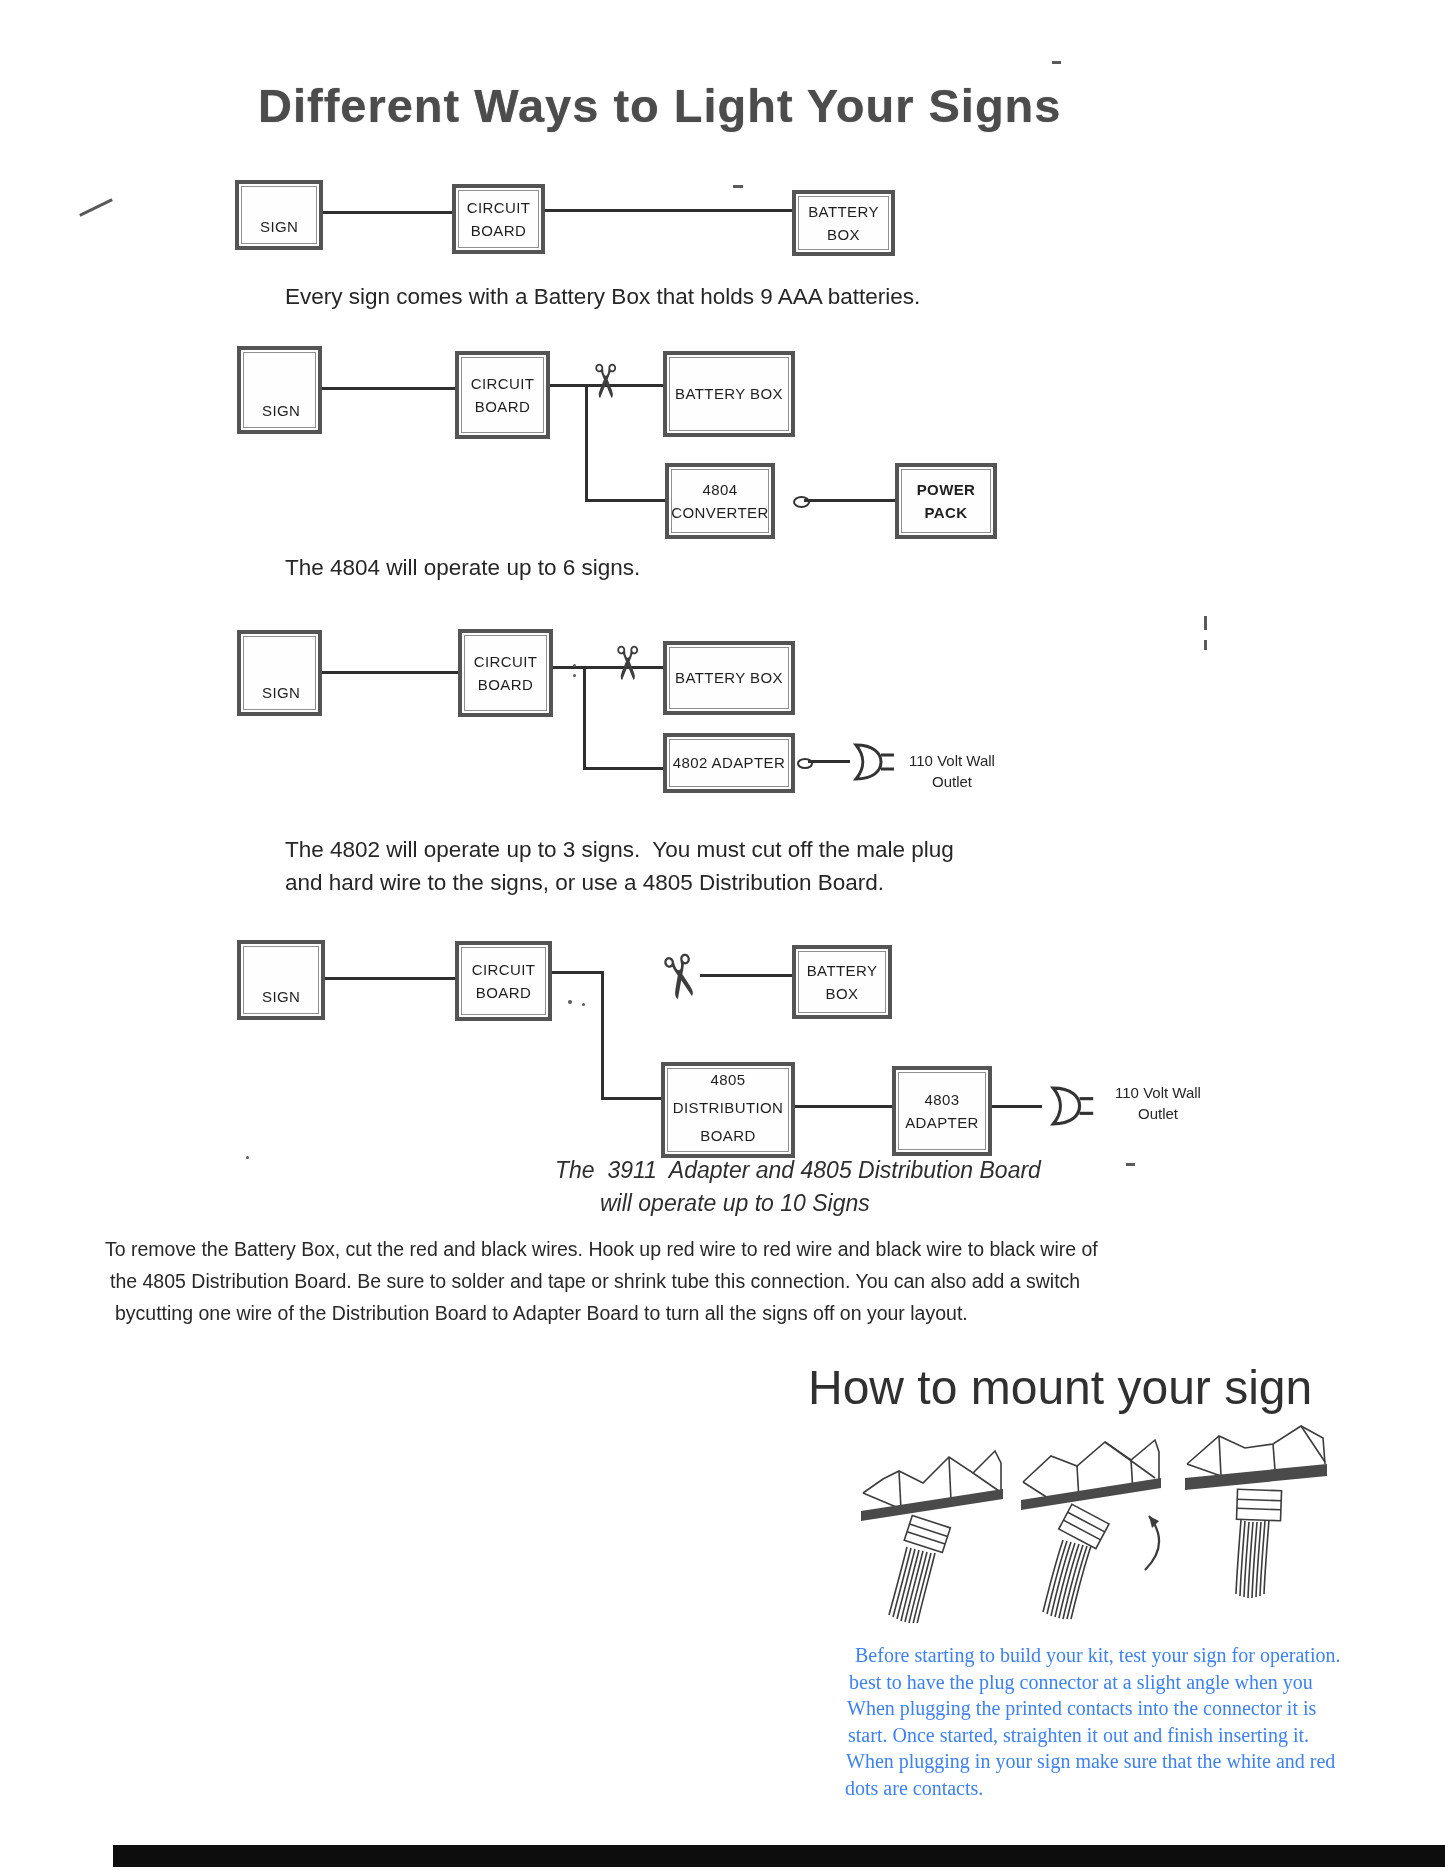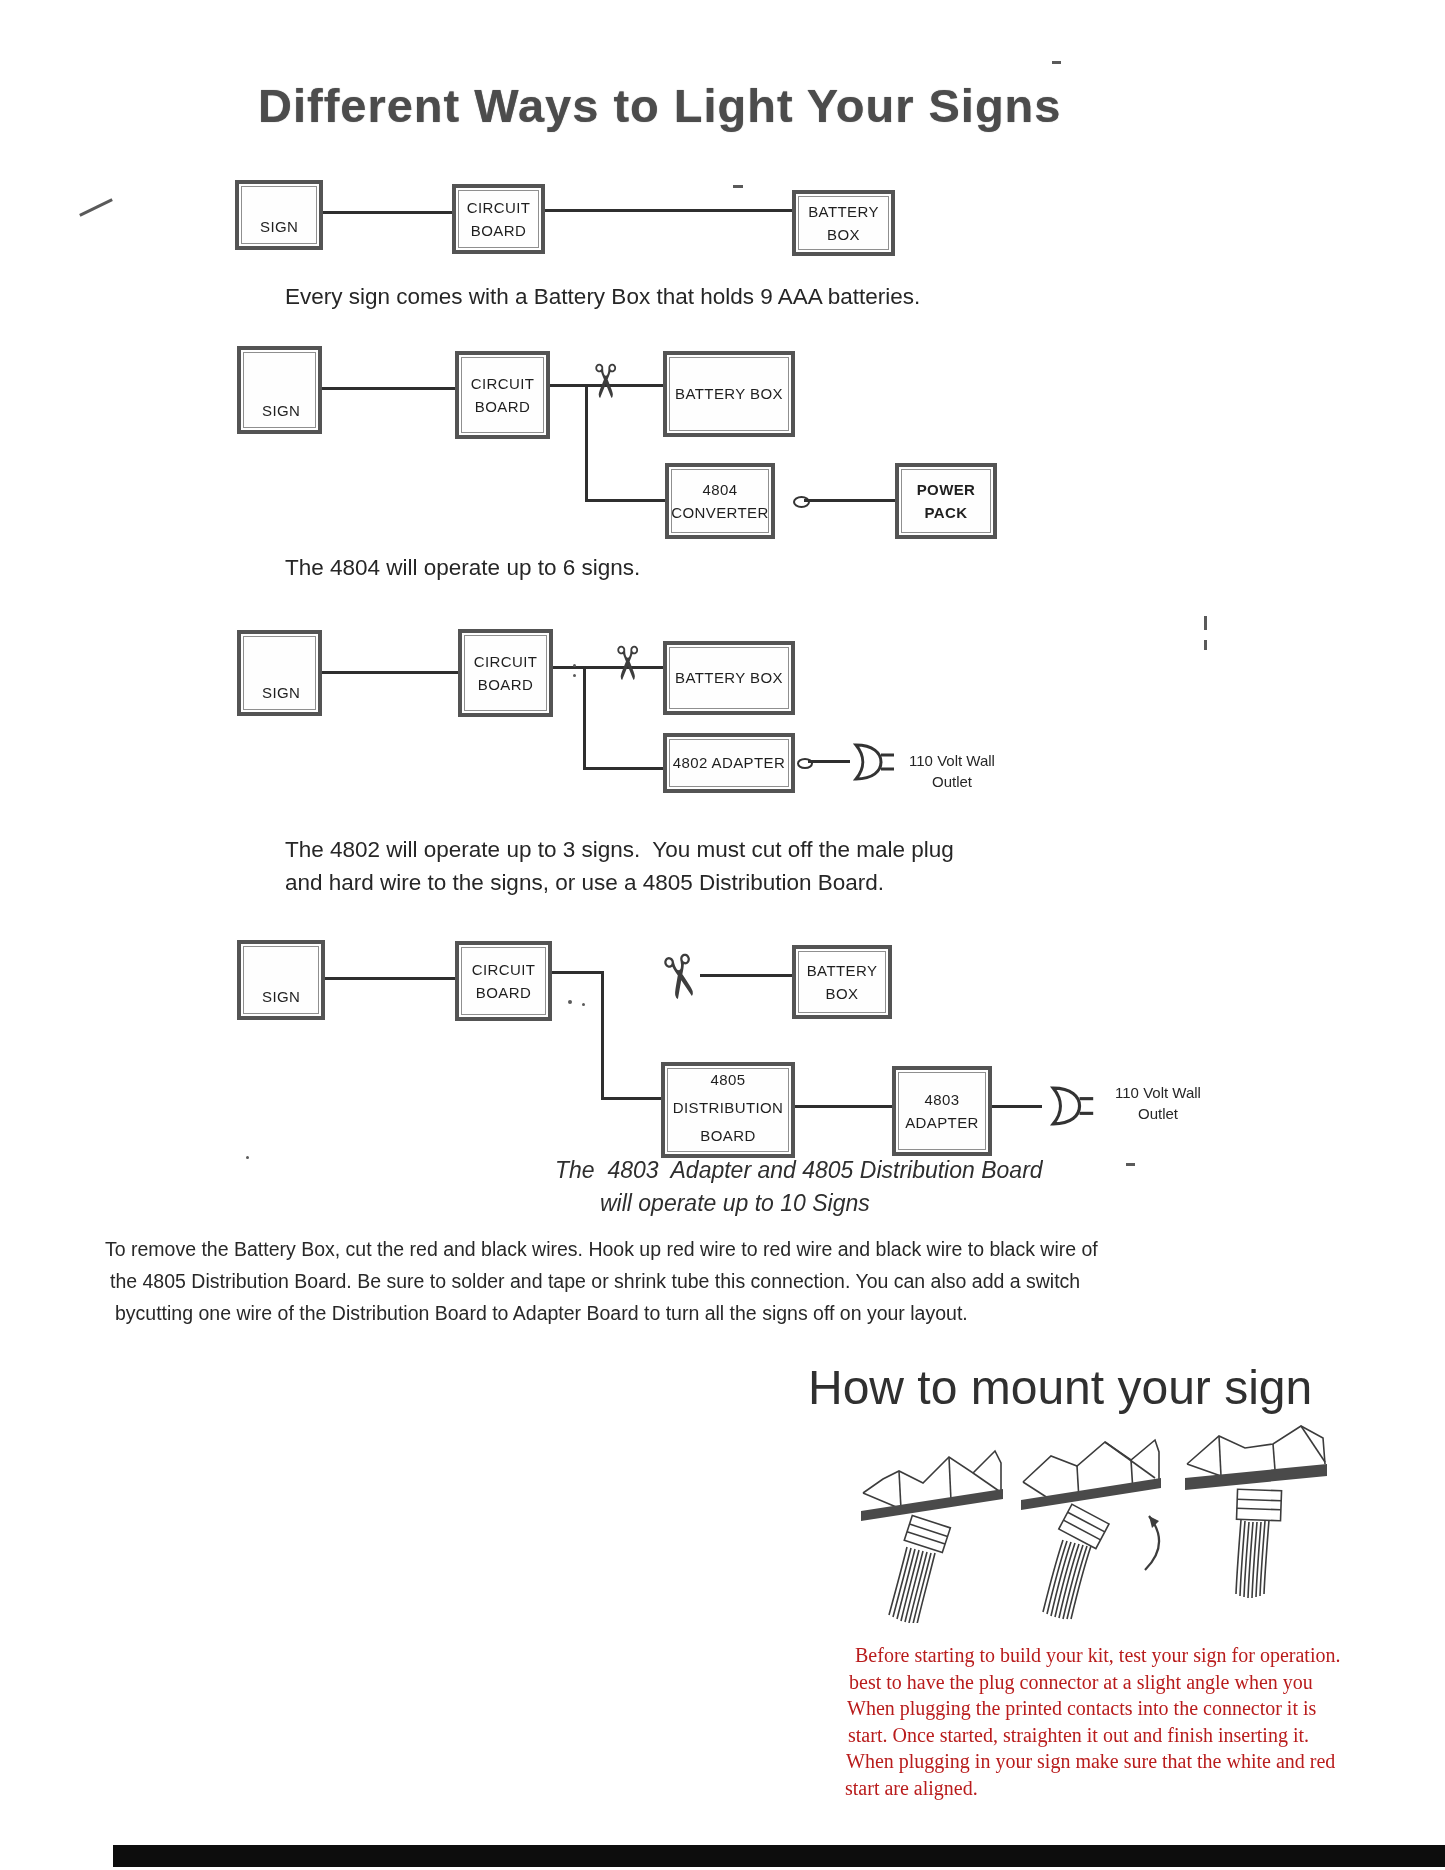--- a/index.html
+++ b/index.html
@@ -33,21 +33,21 @@
   }
   .title{
     position:absolute;font-weight:700;font-size:47px;color:#4c4c4c;
     letter-spacing:1px;text-shadow:0 0 1px #7a7a7a;white-space:nowrap;
   }
   .mount-title{
     position:absolute;font-size:48px;font-weight:400;color:#303030;white-space:nowrap;
   }
   .italic-cap{position:absolute;font-style:italic;font-size:23px;color:#2e2e2e;white-space:pre;}
   .para-line{position:absolute;font-size:19.5px;color:#282828;white-space:pre;}
-  .serif-line{font-family:"Liberation Serif",serif;font-size:20px;color:#b91c1c;line-height:26.5px;white-space:pre;}
+  .serif-line{font-family:"Liberation Serif",serif;font-size:20px;color:#3b82f6;line-height:26.5px;white-space:pre;}
   .artifact{position:absolute;background:#5a5a5a;}
   .dot{border-radius:50%;}
   .bottom-bar{position:absolute;background:#0d0d0d;}
   svg{display:block;}
 </style>
 </head>
 <body>
 
 <div id="page">
 
@@ -161,21 +161,21 @@
   <svg class="abs" style="left:1042px;top:1085px;" width="52" height="42" viewBox="0 0 48 40">
     <path d="M10,3 C27,3 35,11 35,20 C35,29 27,37 10,37 C19,26 19,14 10,3 Z" fill="none" stroke="#333" stroke-width="3"></path>
     <line x1="35" y1="13" x2="48" y2="13" stroke="#333" stroke-width="3"></line>
     <line x1="35" y1="27" x2="48" y2="27" stroke="#333" stroke-width="3"></line>
   </svg>
   <div class="smallnote" style="left:1102px;top:1082px;width:112px;">
     <div>110 Volt Wall</div>
     <div>Outlet</div>
   </div>
 
-  <div class="italic-cap" style="left:555px;top:1157px;">The  4803  Adapter and 4805 Distribution Board</div>
+  <div class="italic-cap" style="left:555px;top:1157px;">The  3911  Adapter and 4805 Distribution Board</div>
   <div class="italic-cap" style="left:600px;top:1190px;">will operate up to 10 Signs</div>
 
   <div class="para-line" style="left:105px;top:1238px;">To remove the Battery Box, cut the red and black wires. Hook up red wire to red wire and black wire to black wire of</div>
   <div class="para-line" style="left:110px;top:1270px;">the 4805 Distribution Board. Be sure to solder and tape or shrink tube this connection. You can also add a switch</div>
   <div class="para-line" style="left:115px;top:1302px;">bycutting one wire of the Distribution Board to Adapter Board to turn all the signs off on your layout.</div>
 
   <div class="mount-title" style="left:808px;top:1360px;">How to mount your sign</div>
 
   <svg class="abs" style="left:853px;top:1418px;" width="478" height="205" viewBox="0 0 478 205">
 
@@ -253,21 +253,21 @@
       </g>
     </g>
   </svg>
 
   <div class="abs" style="left:855px;top:1642px;">
     <div class="serif-line">Before starting to build your kit, test your sign for operation.</div>
     <div class="serif-line" style="margin-left:-6px;">best to have the plug connector at a slight angle when you</div>
     <div class="serif-line" style="margin-left:-8px;">When plugging the printed contacts into the connector it is</div>
     <div class="serif-line" style="margin-left:-7px;">start. Once started, straighten it out and finish inserting it.</div>
     <div class="serif-line" style="margin-left:-9px;">When plugging in your sign make sure that the white and red</div>
-    <div class="serif-line" style="margin-left:-10px;">start are aligned.</div>
+    <div class="serif-line" style="margin-left:-10px;">dots are contacts.</div>
   </div>
 
   <div class="artifact" style="left:78px;top:206px;width:36px;height:3px;transform:rotate(-26deg);"></div>
   <div class="artifact" style="left:1052px;top:61px;width:9px;height:3px;"></div>
   <div class="artifact" style="left:733px;top:185px;width:10px;height:3px;"></div>
   <div class="artifact" style="left:1204px;top:616px;width:3px;height:14px;"></div>
   <div class="artifact" style="left:1204px;top:640px;width:3px;height:10px;"></div>
   <div class="artifact dot" style="left:573px;top:664px;width:3px;height:3px;"></div>
   <div class="artifact dot" style="left:573px;top:674px;width:3px;height:3px;"></div>
   <div class="artifact dot" style="left:568px;top:1000px;width:4px;height:4px;"></div>

